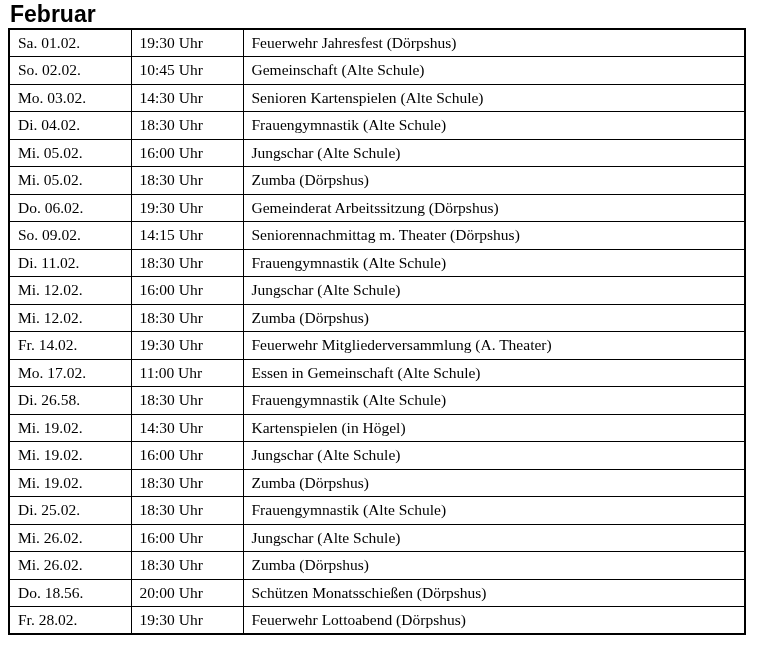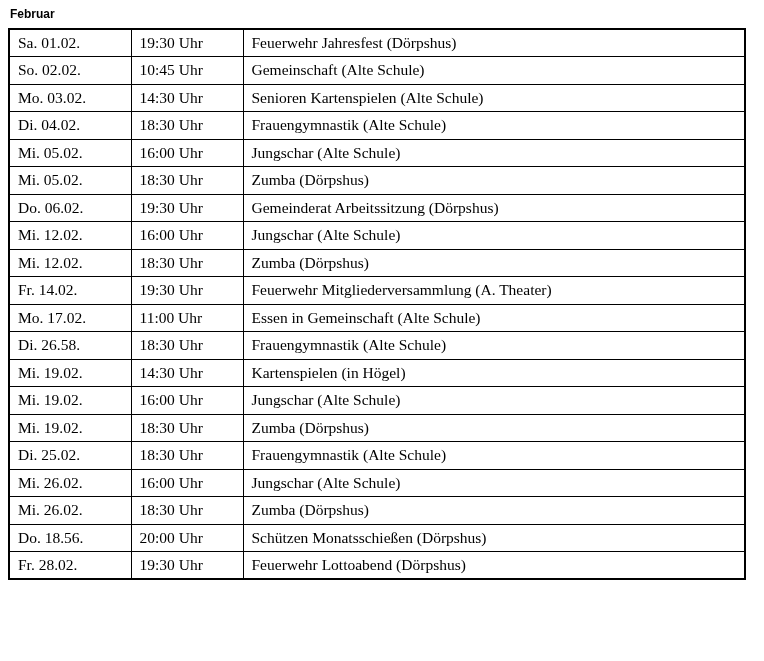--- a/index.html
+++ b/index.html
@@ -16,21 +16,21 @@
   }
   .page {
     position: relative;
     width: 764px;
     height: 661px;
     box-sizing: border-box;
   }
   .month-title {
     font-family: "Liberation Sans", sans-serif;
     font-weight: bold;
-    font-size: 12px;
+    font-size: 23px;
     line-height: 20px;
     padding: 4px 0 4px 10px;
     color: #000000;
   }
   table.schedule {
     border-collapse: collapse;
     width: 736px;
     margin-left: 8px;
     table-layout: fixed;
     border: 2px solid #000000;
@@ -93,20 +93,30 @@
           <td>Mi. 05.02.</td>
           <td>18:30 Uhr</td>
           <td>Zumba (Dörpshus)</td>
         </tr>
         <tr>
           <td>Do. 06.02.</td>
           <td>19:30 Uhr</td>
           <td>Gemeinderat Arbeitssitzung (Dörpshus)</td>
         </tr>
         <tr>
+          <td>So. 09.02.</td>
+          <td>14:15 Uhr</td>
+          <td>Seniorennachmittag m. Theater (Dörpshus)</td>
+        </tr>
+        <tr>
+          <td>Di. 11.02.</td>
+          <td>18:30 Uhr</td>
+          <td>Frauengymnastik (Alte Schule)</td>
+        </tr>
+        <tr>
           <td>Mi. 12.02.</td>
           <td>16:00 Uhr</td>
           <td>Jungschar (Alte Schule)</td>
         </tr>
         <tr>
           <td>Mi. 12.02.</td>
           <td>18:30 Uhr</td>
           <td>Zumba (Dörpshus)</td>
         </tr>
         <tr>

